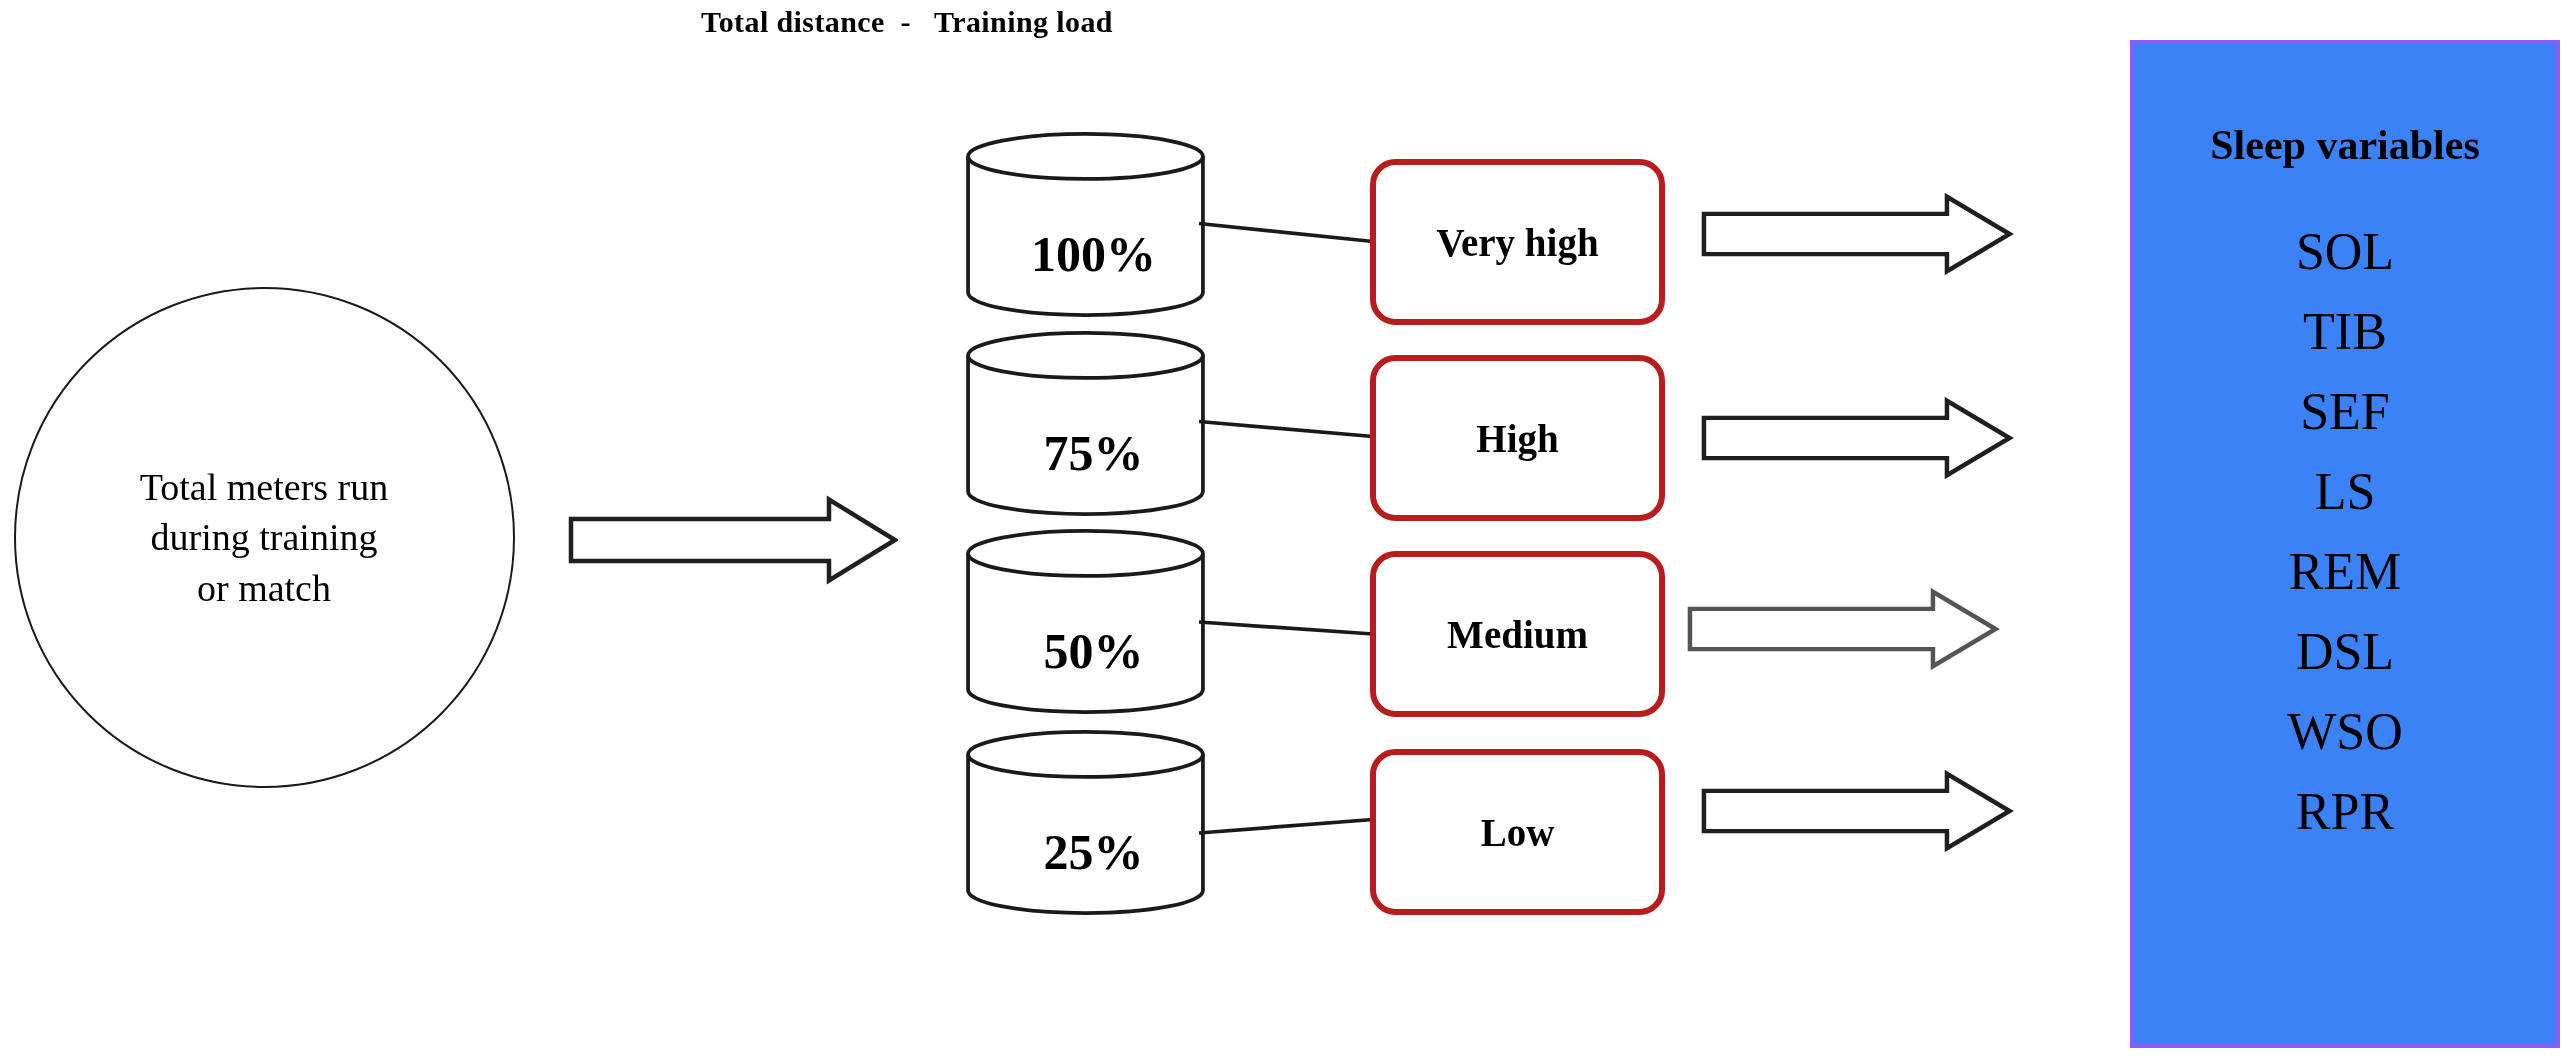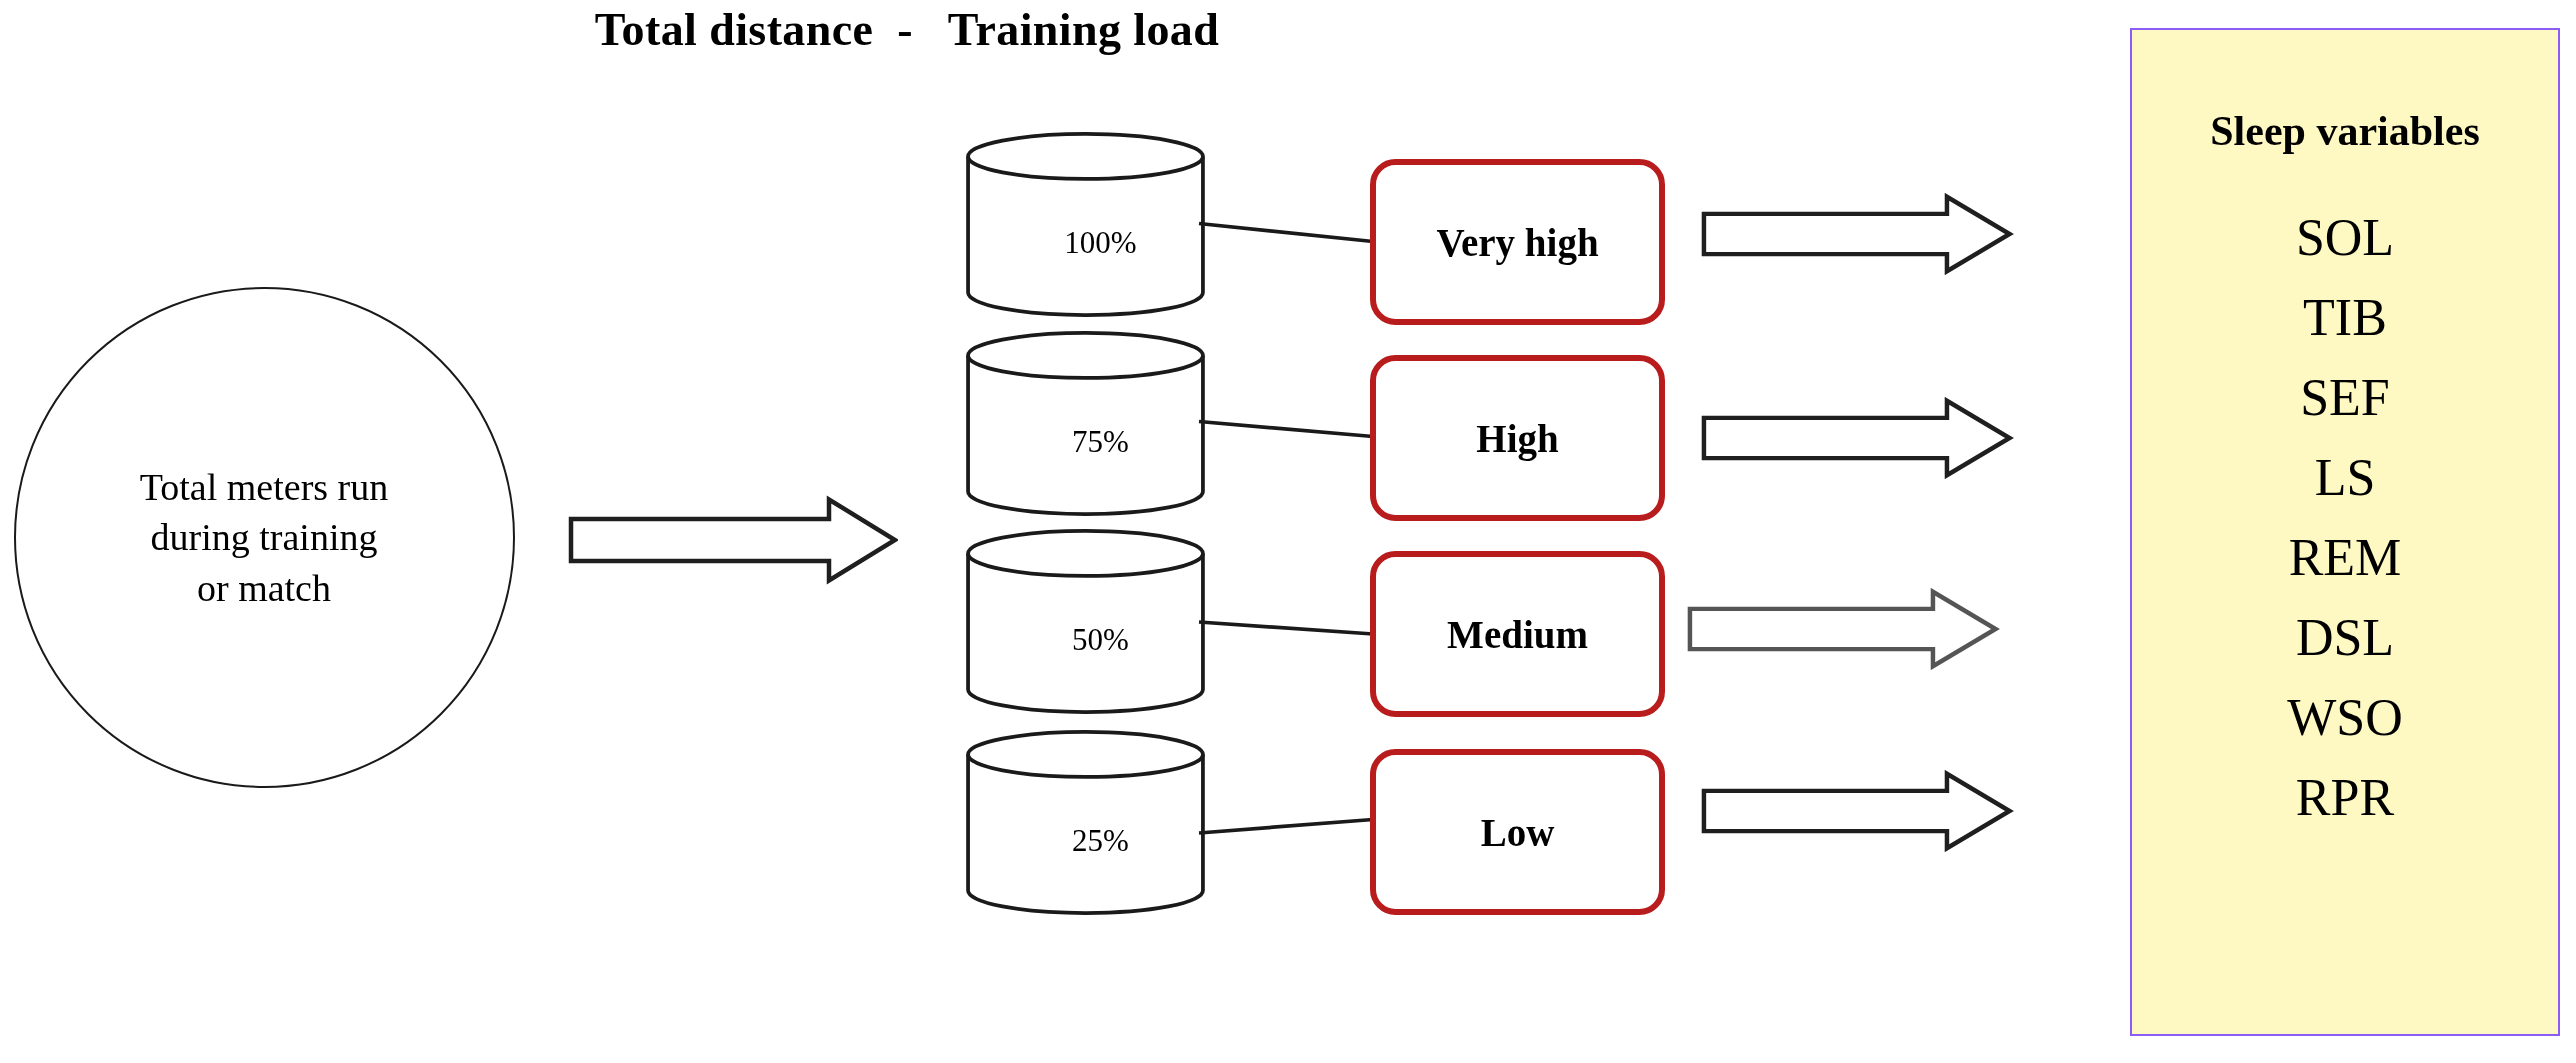--- a/index.html
+++ b/index.html
@@ -20,21 +20,21 @@
     overflow: hidden;
   }
   .abs { position: absolute; }
 
   
   #diagram-title {
     left: 0;
     top: 6px;
     width: 1814px;
     text-align: center;
-    font-size: 46px;
+    font-size: 30px;
     font-weight: bold;
     letter-spacing: 0.4px;
     line-height: 1.05;
     white-space: pre;
   }
 
   
   #source-circle {
     left: 13.5px;
     top: 287px;
@@ -55,25 +55,25 @@
   }
 
   
   .block-arrow { display: block; }
 
   
   .cylinder { width: 241px; height: 187px; }
   .cylinder svg { display: block; overflow: visible; }
   .cylinder-label {
     position: absolute;
-    left: 15px;
+    left: 8px;
     width: 100%;
     text-align: center;
-    font-size: 31px;
-    font-weight: normal;
+    font-size: 50px;
+    font-weight: bold;
   }
 
   
   .load-box {
     width: 295px;
     height: 166px;
     border: 6px solid #b91c1c;
     border-radius: 25.5px;
     box-sizing: border-box;
     background: #ffffff;
@@ -86,26 +86,26 @@
     font-weight: bold;
     line-height: 1;
   }
 
   
   .connector { overflow: visible; }
 
   
   #sleep-panel {
     left: 2130px;
-    top: 28px;
+    top: 40px;
     width: 430px;
     height: 1008px;
-    border: 2px solid #8b5cf6;
+    border: 4px solid #8b5cf6;
     box-sizing: border-box;
-    background: #fef9c3;
+    background: #3b82f6;
   }
   #sleep-panel-title {
     position: absolute;
     left: 0;
     top: 77px;
     width: 100%;
     text-align: center;
     font-size: 42px;
     font-weight: bold;
   }

